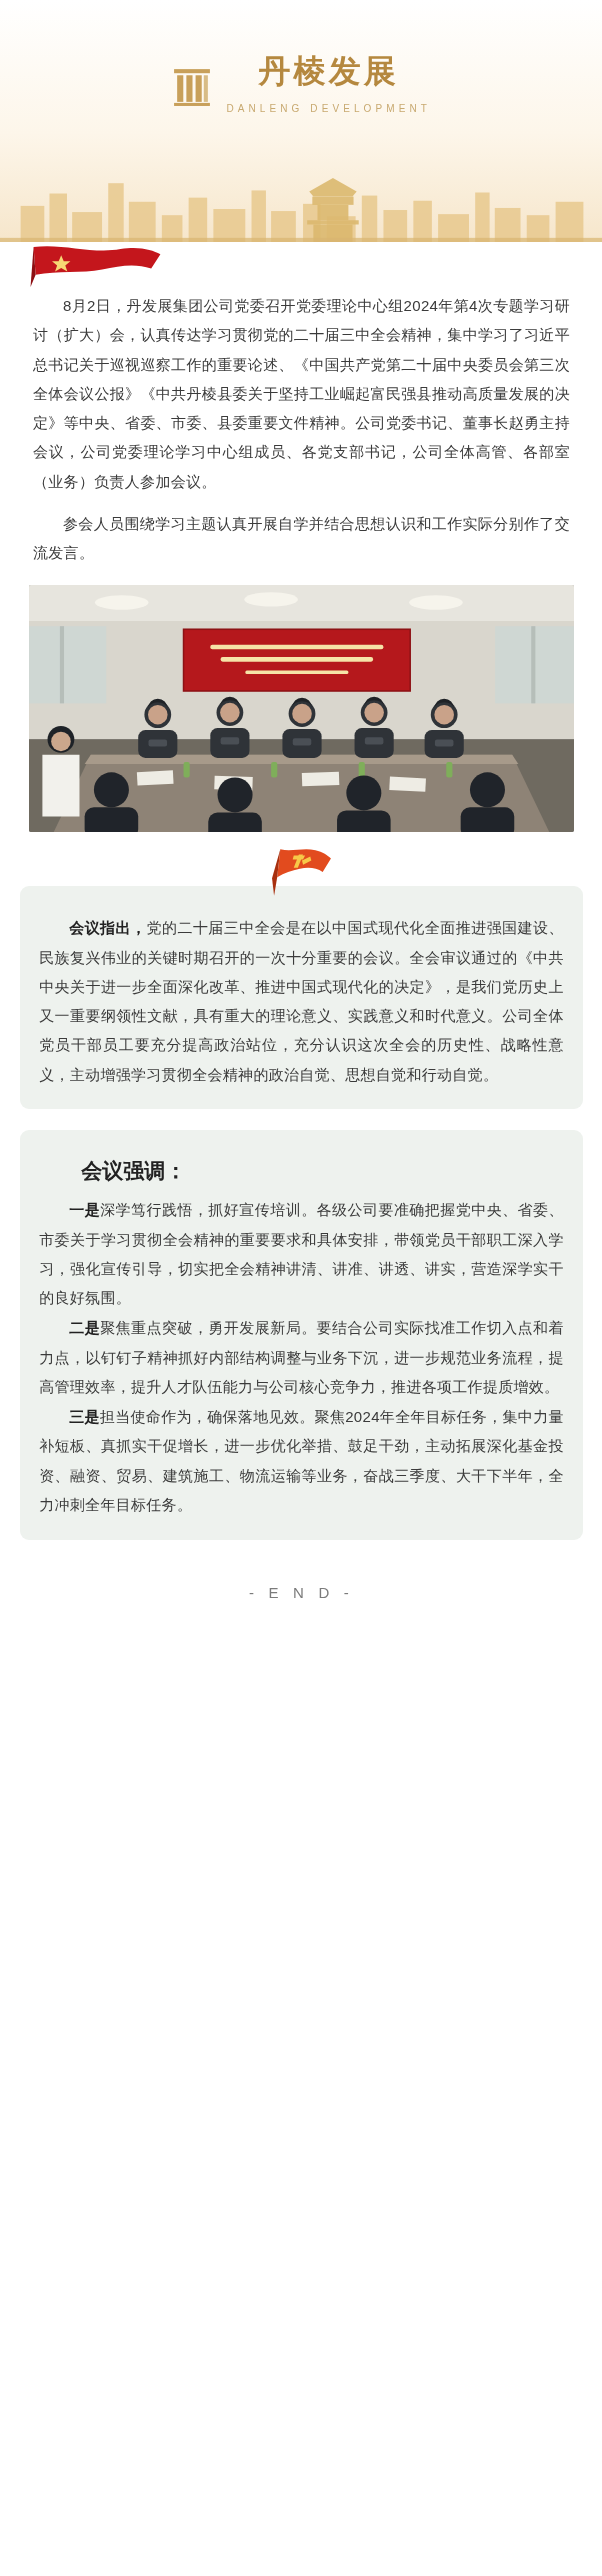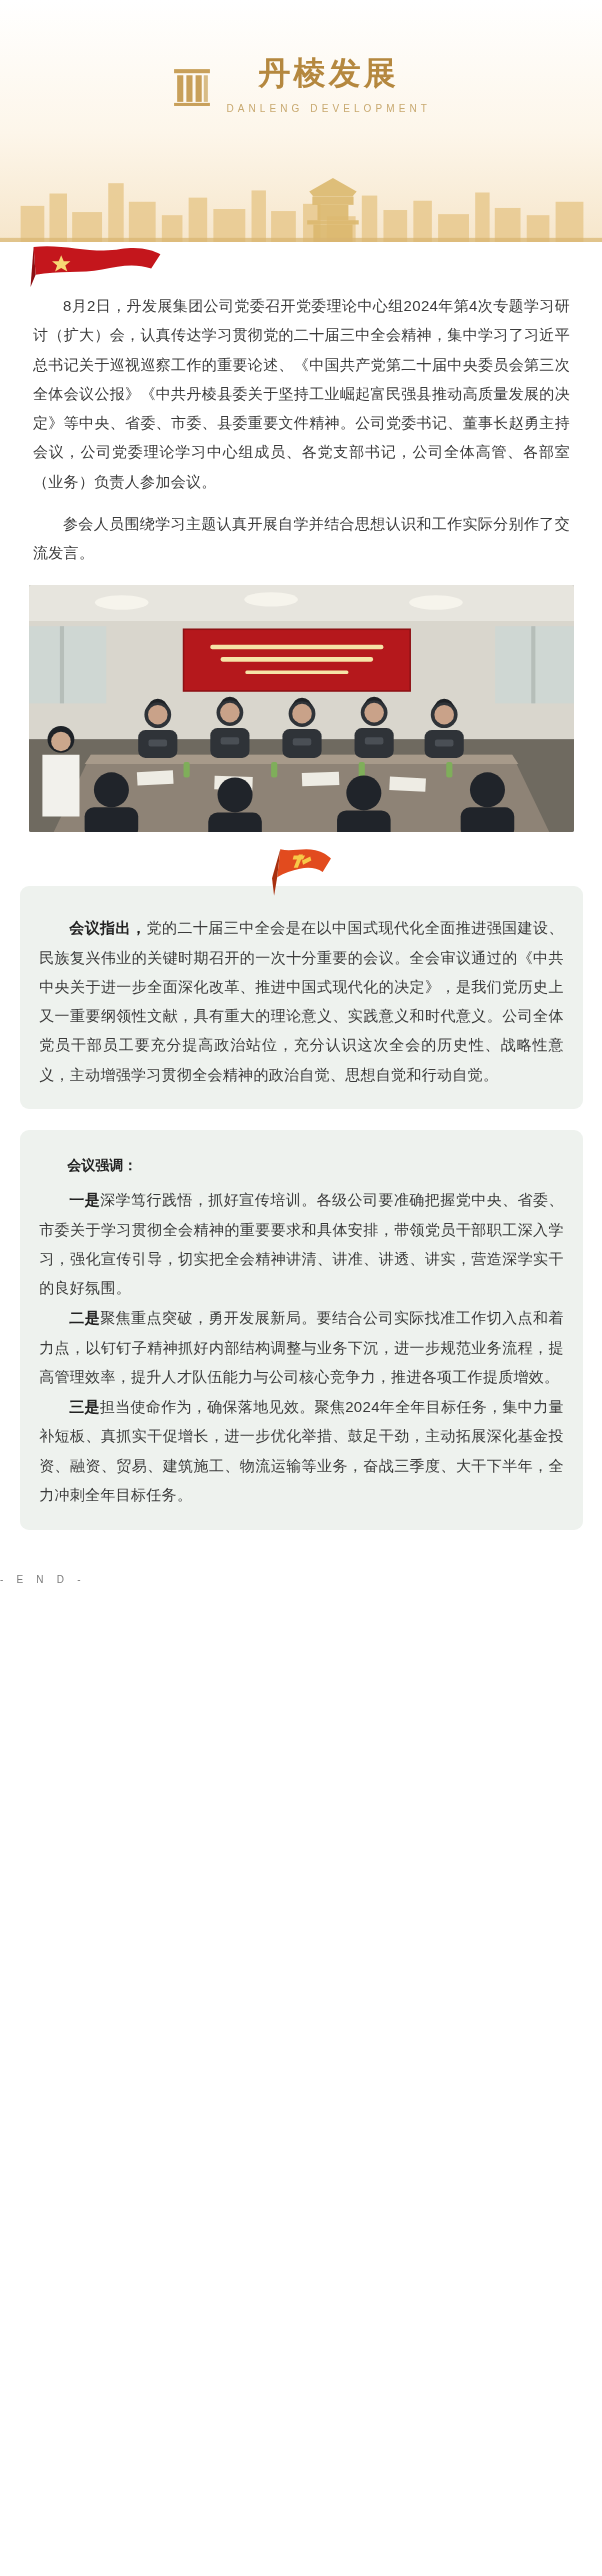--- a/index.html
+++ b/index.html
@@ -46,21 +46,21 @@
     width: 40px;
     height: 43px;
     position: relative;
   }
   .brand-block {
     display: flex;
     flex-direction: column;
     align-items: center;
   }
   .brand-cn {
-    font-family: Liberation Sans, sans-serif;
+    font-family: Liberation Mono, monospace;
     font-size: 32px;
     letter-spacing: 3.1px;
     color: #b5883f;
     font-weight: bold;
     line-height: 1.1;
   }
   .brand-en {
     margin-top: 12px;
     font-size: 10px;
     letter-spacing: 4.1px;
@@ -138,30 +138,31 @@
     border-radius: 9px;
     padding: 27px 19.6px 20.6px 19.6px;
   }
   .card p.para {
     margin-bottom: 0;
   }
   .card p.para + p.para {
     margin-top: 1px;
   }
   .card-title {
-    font-size: 14px;
+    font-size: 21px;
     font-weight: bold;
     color: #222;
     text-indent: 2em;
     margin: 0 0 10.3px 0;
   }
 
   
   .footer {
-    font-size: 10px;
+    text-align: center;
+    font-size: 15px;
     letter-spacing: 5.2px;
     color: #7b7b7b;
     padding: 24px 0 30px 0;
   }
 </style>
 </head>
 <body>
 
 <div class="page">
 

